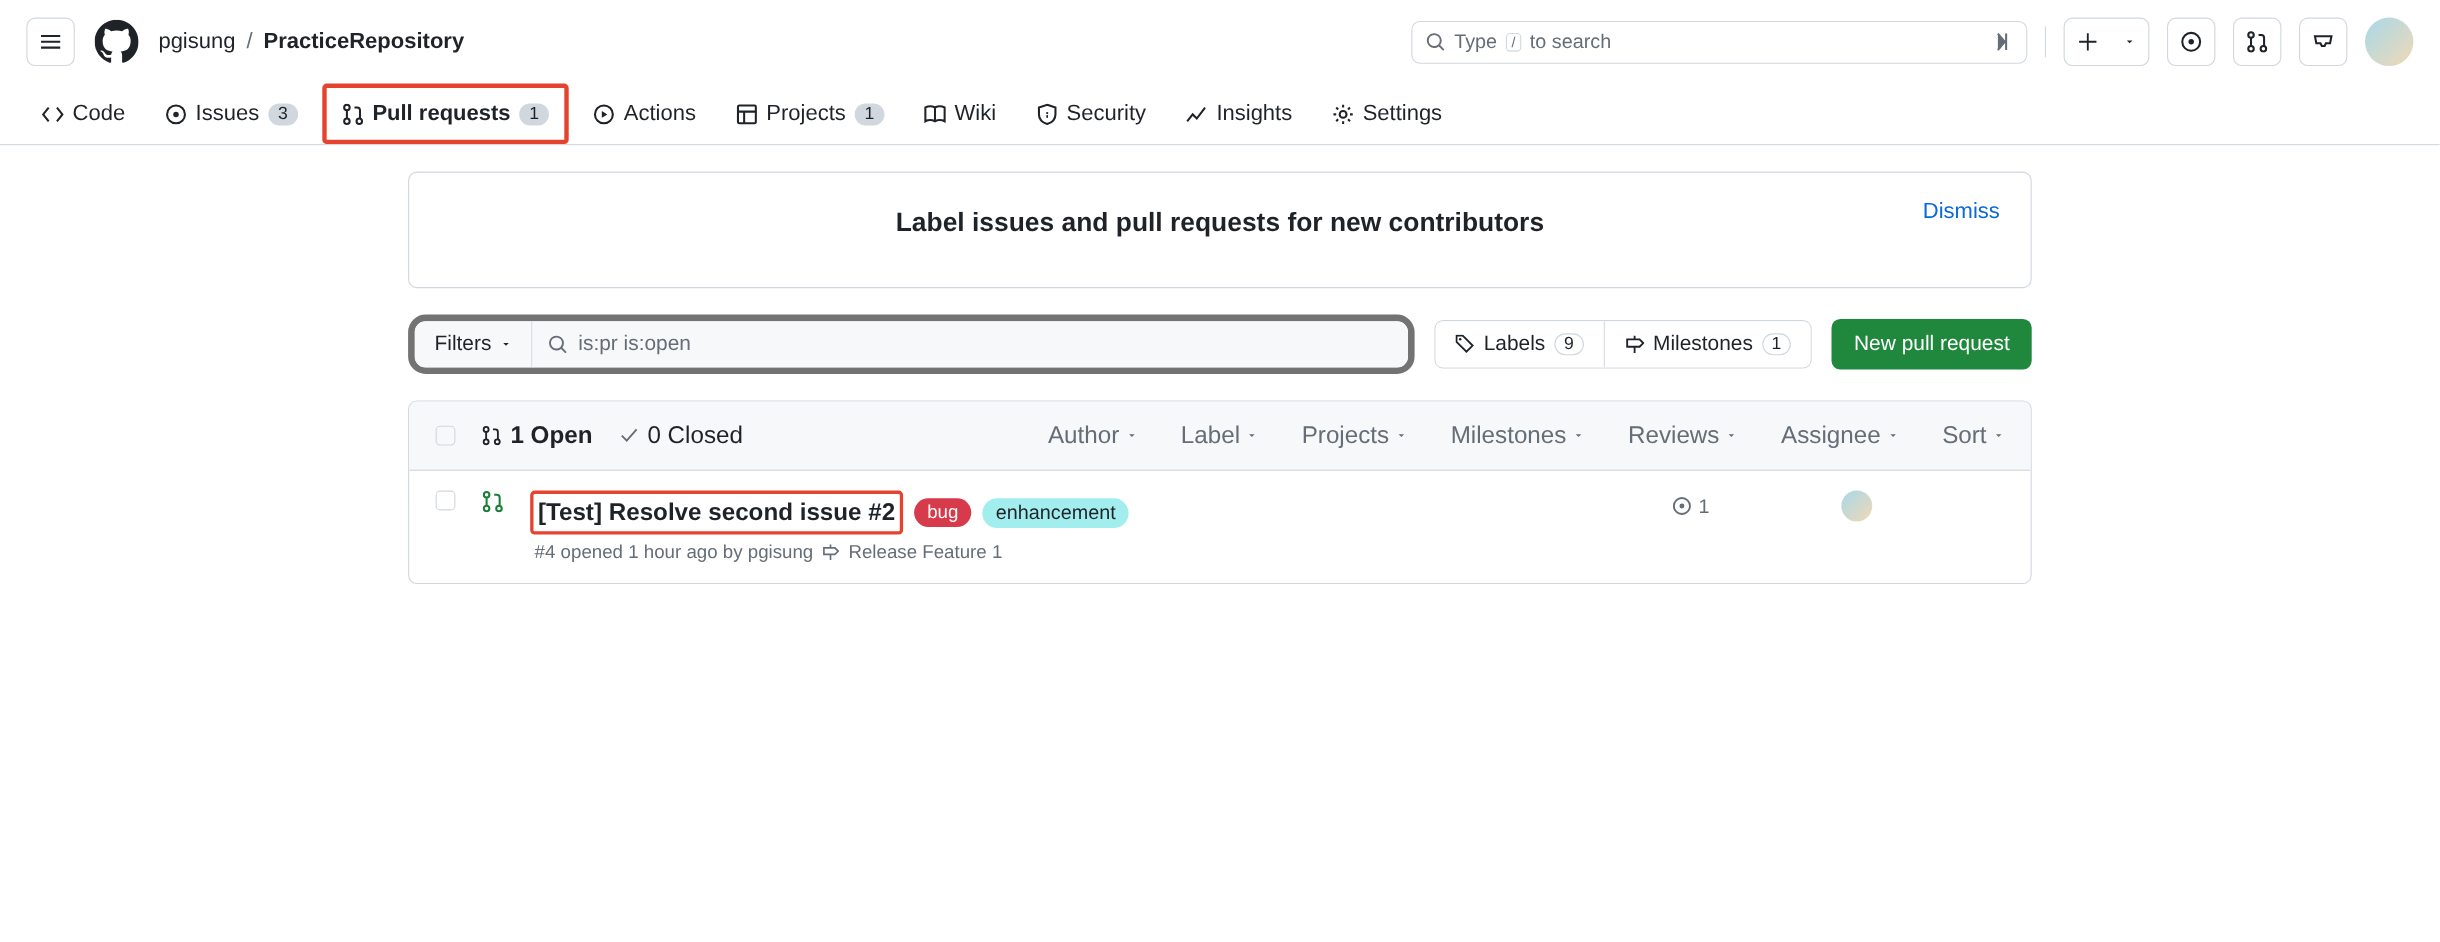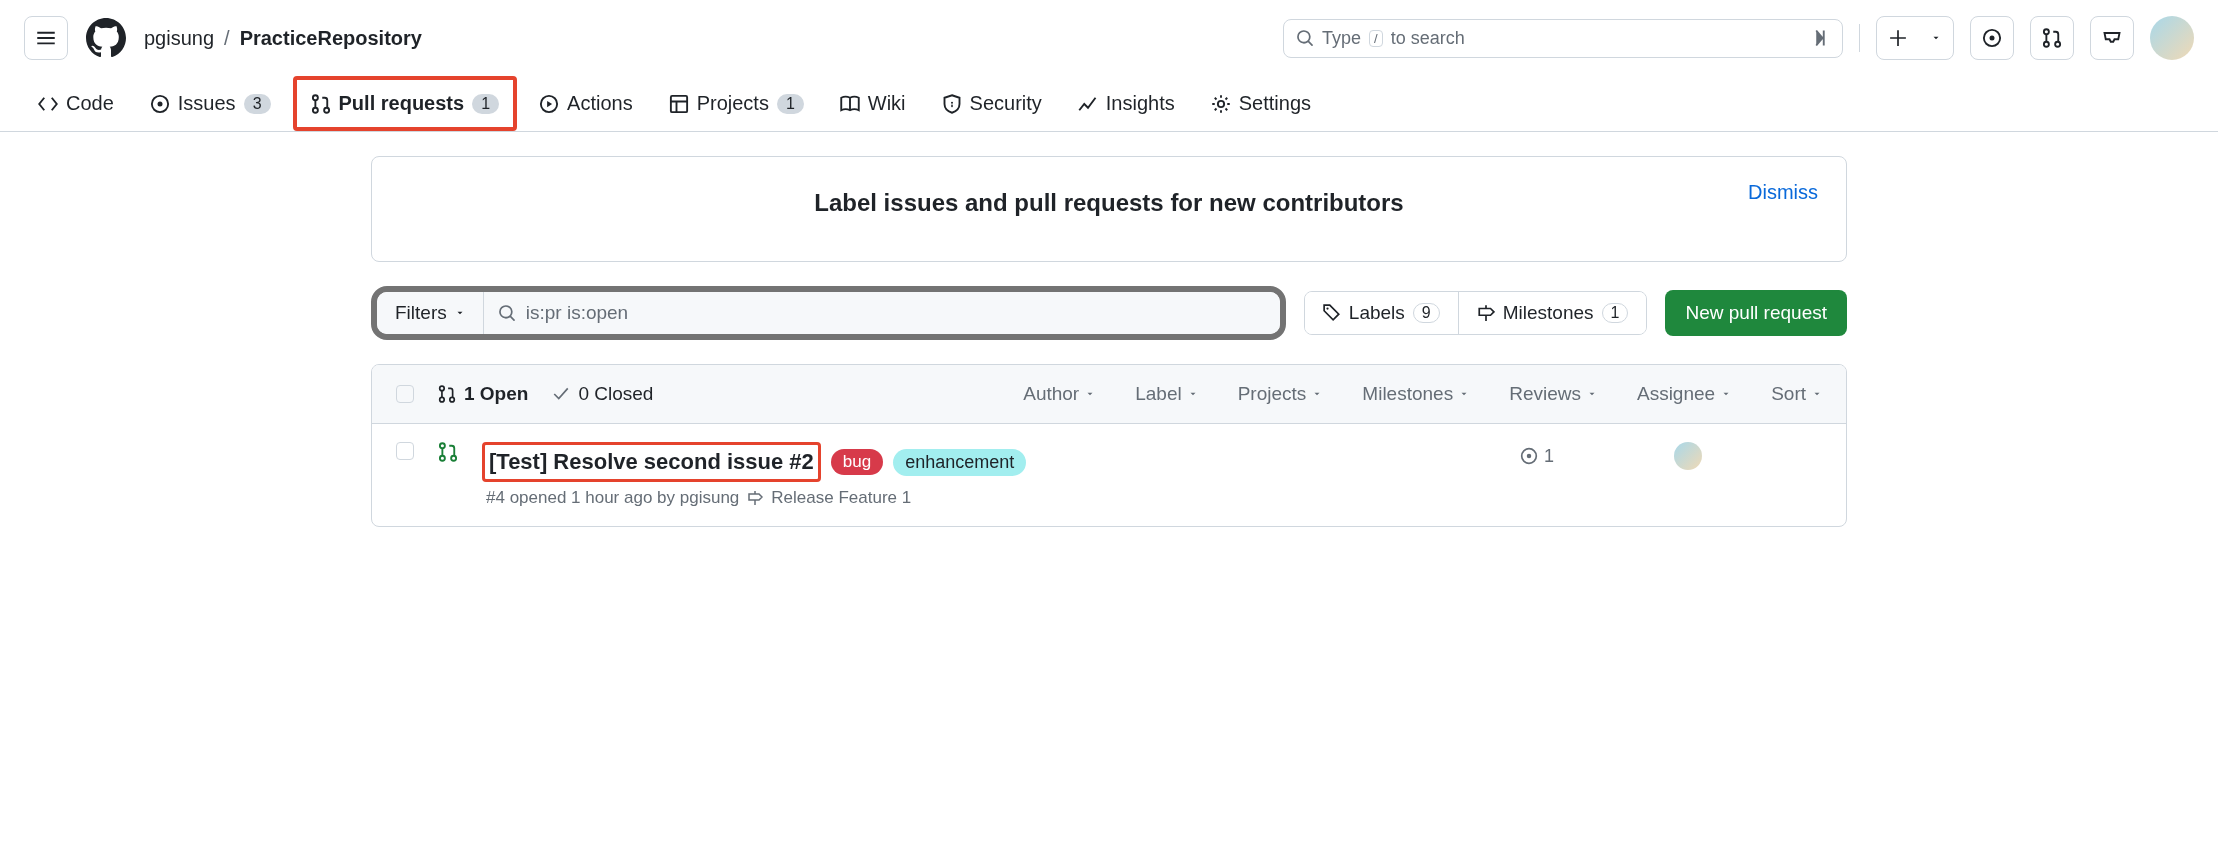--- a/index.html
+++ b/index.html
@@ -37,21 +37,21 @@
 .filter-btn { background: #f6f8fa; padding: 10px 18px; display: flex; align-items: center; gap: 8px; font-size: 19px; font-weight: 500; border-right: 1px solid #d0d7de; cursor: pointer; }
 .filter-input { display: flex; align-items: center; padding: 0 14px; gap: 10px; flex: 1; background: #f6f8fa; }
 .filter-input input { border: none; background: transparent; font-size: 19px; outline: none; flex: 1; color: #656d76; }
 .pill-btn { display: flex; align-items: center; gap: 8px; border: 1px solid #d0d7de; border-radius: 8px; padding: 10px 18px; font-size: 19px; font-weight: 500; cursor: pointer; background: #fff; }
 .pill-btn .cnt { border: 1px solid #d0d7de; border-radius: 12px; padding: 0 8px; font-size: 16px; }
 .btn-group { display: flex; border: 1px solid #d0d7de; border-radius: 8px; overflow: hidden; }
 .btn-group .pill-btn { border: none; border-radius: 0; }
 .btn-group .pill-btn:first-child { border-right: 1px solid #d0d7de; }
 .primary-btn { background: #1f883d; color: #fff; border: none; border-radius: 8px; padding: 12px 20px; font-size: 19px; font-weight: 500; cursor: pointer; }
 .list-box { border: 1px solid #d0d7de; border-radius: 8px; overflow: hidden; }
-.list-header { background: #f6f8fa; padding: 18px 24px; display: flex; align-items: center; gap: 24px; border-bottom: 1px solid #d0d7de; font-size: 19px; }
+.list-header { background: #f6f8fa; padding: 18px 24px; display: flex; align-items: center; gap: 24px; border-bottom: 1px solid #d0d7de; font-size: 22px; }
 .chk { width: 18px; height: 18px; border: 1px solid #d0d7de; border-radius: 4px; cursor: pointer; }
 .state-tab { display: flex; align-items: center; gap: 8px; cursor: pointer; }
 .state-tab.active { font-weight: 600; }
 .filters-row { margin-left: auto; display: flex; gap: 40px; }
 .filter-dd { display: flex; align-items: center; gap: 6px; cursor: pointer; color: #656d76; }
 .list-row { padding: 18px 24px; display: flex; align-items: flex-start; gap: 24px; }
 .row-main { flex: 1; }
 .row-title { display: flex; align-items: center; gap: 10px; font-size: 22px; font-weight: 600; }
 .title-hl { border: 3px solid #e5432d; padding: 4px 4px; border-radius: 4px; }
 .label-bug { background: #d73a4a; color: #fff; padding: 3px 12px; border-radius: 14px; font-size: 17px; font-weight: 500; }

